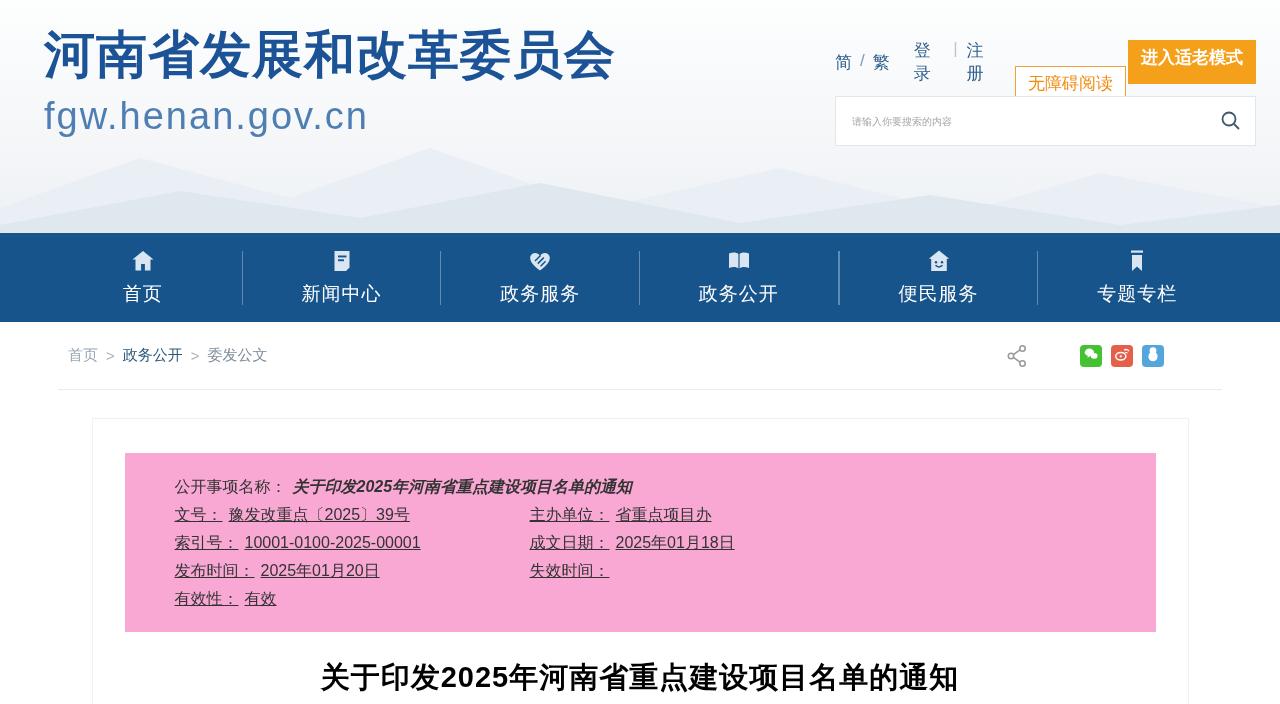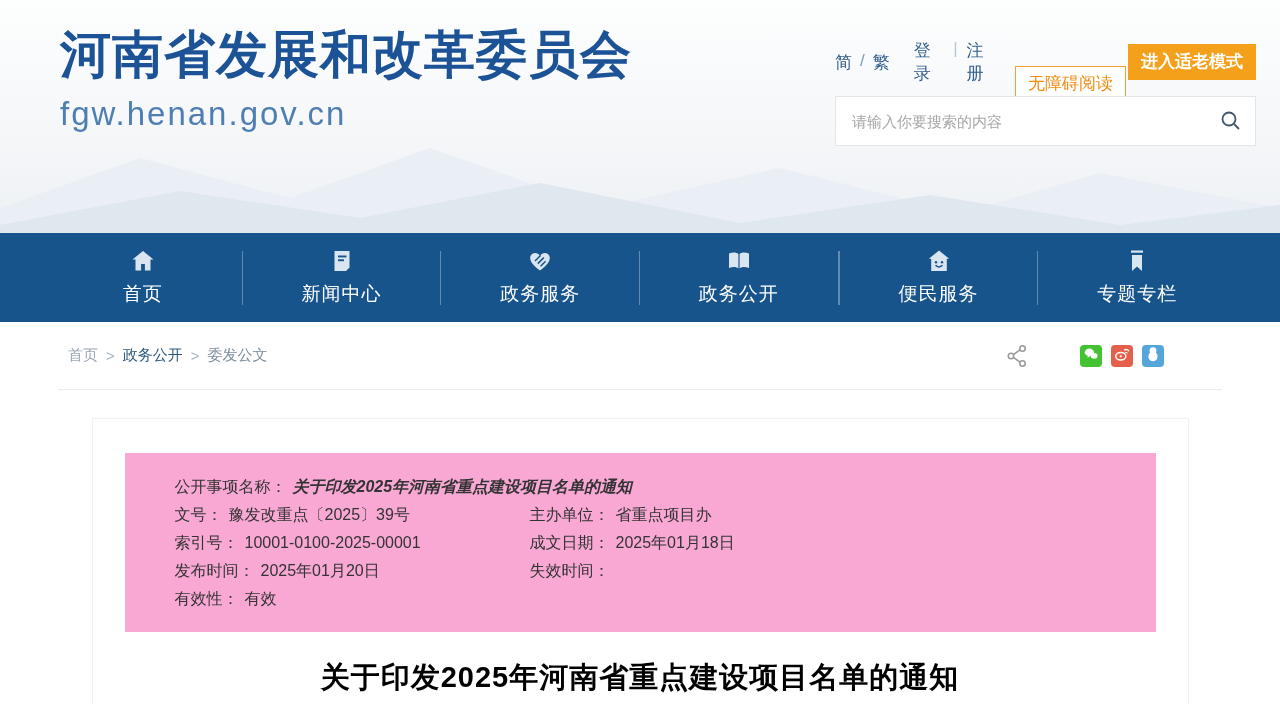--- a/index.html
+++ b/index.html
@@ -3,40 +3,40 @@
 <meta charset="utf-8">
 <style>
   * { margin:0; padding:0; box-sizing:border-box; }
   html,body { width:1280px; height:704px; overflow:hidden; background:#fff;
     font-family:"Liberation Sans","DejaVu Sans",sans-serif; }
 
   
   .site-header { position:relative; height:233px;
     background:linear-gradient(180deg,#fdfefe 0%,#f5f7f9 55%,#eef1f5 100%); overflow:hidden; }
   .mountains { position:absolute; left:0; bottom:0; width:100%; height:120px; }
-  .logo-block { position:absolute; left:60px; top:24px; z-index:2; cursor:pointer; }
+  .logo-block { position:absolute; left:44px; top:24px; z-index:2; cursor:pointer; }
   .site-title { font-size:51px; font-weight:bold; color:#1c5296; letter-spacing:1px; line-height:1.2; }
-  .site-url { margin-top:10px; font-size:33px; color:#4e7eb2; letter-spacing:2px; }
+  .site-url { margin-top:10px; font-size:38px; color:#4e7eb2; letter-spacing:2px; }
 
   .header-right { position:absolute; right:24px; top:44px; width:421px; z-index:2; }
   .top-row { display:flex; align-items:center; justify-content:flex-end; height:36px; font-size:17px; }
   .lang-group { color:#2f5d8b; margin-right:24px; display:flex; gap:8px; }
   .lang-group span { cursor:pointer; }
   .lang-sep { color:#7d9cba; cursor:default !important; }
   .auth-group { color:#2f5d8b; margin-right:18px; display:flex; gap:9px; }
   .auth-group span { cursor:pointer; }
   .auth-div { color:#b5c5d4; cursor:default !important; }
   .access-btn { height:36px; line-height:34px; padding:0 12px; background:#fff;
     border:1px solid #f2a03a; color:#ef8c12; cursor:pointer; white-space:nowrap;margin-top:44px; }
-  .elder-btn { height:36px; line-height:36px; padding:0 13px; background:#f5a01a;
+  .elder-btn { height:44px; line-height:36px; padding:0 13px; background:#f5a01a;
     color:#fff; font-weight:600; cursor:pointer; white-space:nowrap; margin-left:2px; }
 
   .search-row { margin-top:16px; position:relative; }
   .search-input { width:421px; height:50px; border:1px solid #e2e6ea; background:#fff;
-    padding:0 46px 0 16px; font-size:15px; color:#333; outline:none;
+    padding:0 46px 0 16px; font-size:10px; color:#333; outline:none;
     font-family:"Liberation Sans","DejaVu Sans",sans-serif; }
   .search-input::placeholder { color:#a6a6a6; }
   .search-btn { position:absolute; right:12px; top:12px; width:26px; height:26px;
     background:none; border:none; cursor:pointer; }
 
   
   .main-nav { height:89px; background:#17548c; display:flex; align-items:center; padding:0 44px; }
   .nav-item { flex:1; display:flex; flex-direction:column; align-items:center; gap:7px; cursor:pointer; }
   .nav-item .nav-label { color:#fff; font-size:19px; letter-spacing:1px; }
   .nav-sep { width:1px; height:54px; background:rgba(255,255,255,.32); }
@@ -60,21 +60,21 @@
 
   
   .card { width:1097px; margin:28px auto 0; border:1px solid #f0f0f0; background:#fff;
     height:340px; padding-top:34px; }
   .info-box { width:1031px; margin:0 auto; background:#f9a8d4; padding:20px 50px 19px;
     font-size:16px; color:#333; }
   .info-row { line-height:28px; }
   .lbl { margin-right:6px; }
   .name-val { font-style:italic; font-weight:600; }
   .info-grid { display:grid; grid-template-columns:355px 1fr; }
-  .info-grid .info-row { line-height:28px; }
+  .info-grid .info-row { line-height:28px;text-decoration:underline; }
   .article-title { margin-top:26px; text-align:center; font-size:29px; font-weight:700;
     color:#000; letter-spacing:1px; }
 </style>
 </head>
 <body>
 
 <header class="site-header">
   <svg class="mountains" viewBox="0 0 1280 120" preserveAspectRatio="none">
     <path d="M0 95 L140 45 L290 85 L430 35 L600 95 L780 55 L960 100 L1100 60 L1280 95 L1280 120 L0 120 Z" fill="#eaeff5"></path>
     <path d="M0 112 L180 78 L360 105 L540 70 L740 110 L930 82 L1120 112 L1280 92 L1280 120 L0 120 Z" fill="#dfe7ef"></path>

